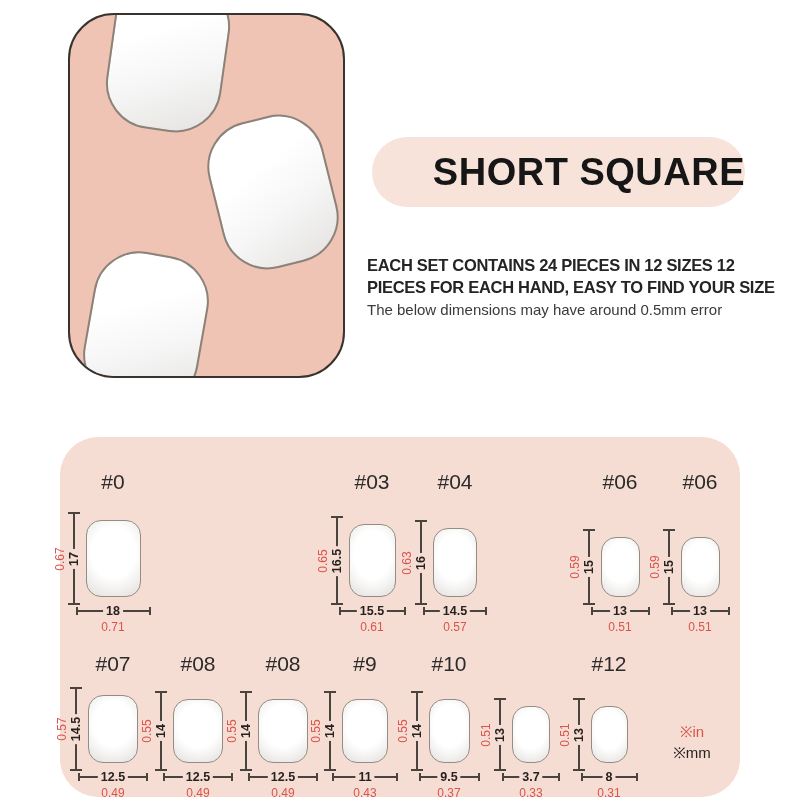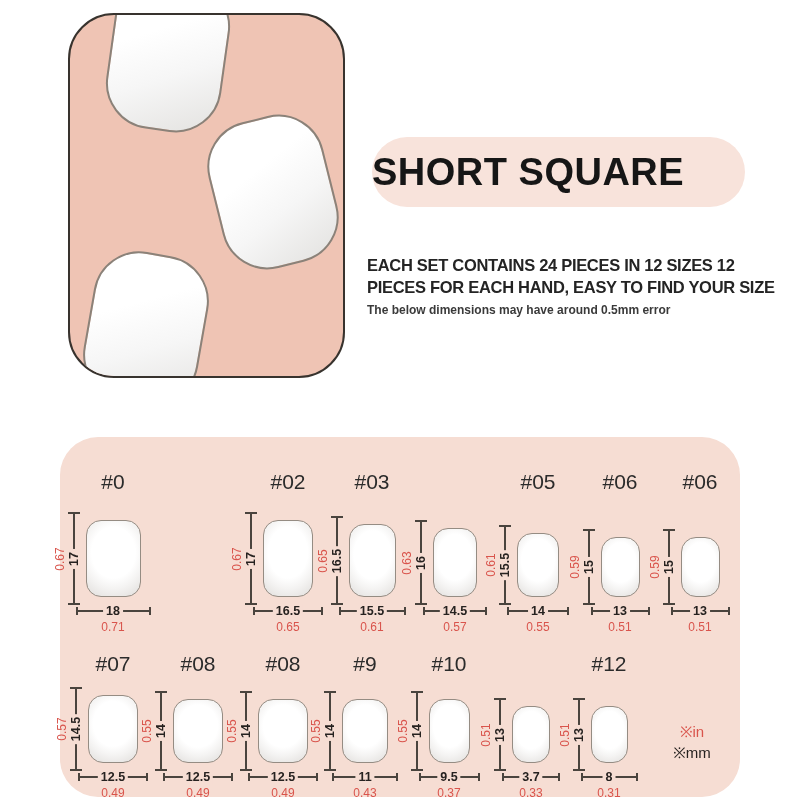--- a/index.html
+++ b/index.html
@@ -20,31 +20,31 @@
     border:2px solid #8b8279; border-radius:46px;
   }
   .tile-nail.a { left:40px; top:-36px; width:116px; height:152px; transform:rotate(8deg); }
   .tile-nail.b { left:144px; top:102px; width:118px; height:150px; transform:rotate(-14deg); }
   .tile-nail.c { left:18px; top:238px; width:116px; height:150px; transform:rotate(10deg); }
 
   
   .pill {
     position:absolute; left:372px; top:137px; width:373px; height:70px;
     background:#f8e3db; border-radius:36px;
-    display:flex; align-items:center; justify-content:flex-start;
+    display:flex; align-items:center; justify-content:flex-end;
   }
   .pill h1 { margin:0; font-size:38px; font-weight:700; color:#161616; letter-spacing:0.5px; }
 
   
   .about { position:absolute; left:367px; top:254px; white-space:nowrap; }
   .about .caps {
     font-size:16.5px; font-weight:700; letter-spacing:-0.3px;
     color:#242424; line-height:22px;
   }
-  .about .note { font-size:12px; font-weight:700; color:#3a3a3a; line-height:22px; margin-top:1px; }
+  .about .note { font-size:15px; font-weight:400; color:#3a3a3a; line-height:22px; margin-top:1px; }
 
   
   .panel {
     position:absolute; left:60px; top:437px; width:680px; height:360px;
     background:#f6ddd3; border-radius:38px;
   }
   .col { position:absolute; width:120px; height:170px; }
   .col-label {
     position:absolute; top:0; left:0; width:100%; text-align:center;
     font-size:21px; color:#2b2b2b; font-weight:400;
@@ -103,58 +103,39 @@
 <div class="col" style="left: -7px; top: 33px;">
       <div class="col-label">#0</div>
       <div class="nail" style="left: 32.5px; top: 50px; width: 55px; height: 77px;"></div>
       <div class="vline" style="left: 19.5px; top: 42px; height: 93px;"></div>
       <div class="dim-num mm rot" style="left: 20.5px; top: 88.5px;">17</div>
       <div class="dim-num in rot" style="left: 6.5px; top: 88.5px;">0.67</div>
       <div class="hline" style="left: 22.5px; top: 140px; width: 75px;"></div>
       <div class="dim-num mm ctr" style="left: 60px; top: 141px;">18</div>
       <div class="dim-num in ctr" style="left: 60px; top: 157px;">0.71</div>
     </div>
-    <div class="col" style="left: 168px; top: 33px;">
-      <div class="col-label">#02</div>
-      <div class="nail" style="left: 35px; top: 50px; width: 50px; height: 77px;"></div>
-      <div class="vline" style="left: 22px; top: 42px; height: 93px;"></div>
-      <div class="dim-num mm rot" style="left: 23px; top: 88.5px;">17</div>
-      <div class="dim-num in rot" style="left: 9px; top: 88.5px;">0.67</div>
-      <div class="hline" style="left: 25px; top: 140px; width: 70px;"></div>
-      <div class="dim-num mm ctr" style="left: 60px; top: 141px;">16.5</div>
-      <div class="dim-num in ctr" style="left: 60px; top: 157px;">0.65</div>
-    </div>
     <div class="col" style="left: 252px; top: 33px;">
       <div class="col-label">#03</div>
       <div class="nail" style="left: 36.5px; top: 54px; width: 47px; height: 73px;"></div>
       <div class="vline" style="left: 23.5px; top: 46px; height: 89px;"></div>
       <div class="dim-num mm rot" style="left: 24.5px; top: 90.5px;">16.5</div>
       <div class="dim-num in rot" style="left: 10.5px; top: 90.5px;">0.65</div>
       <div class="hline" style="left: 26.5px; top: 140px; width: 67px;"></div>
       <div class="dim-num mm ctr" style="left: 60px; top: 141px;">15.5</div>
       <div class="dim-num in ctr" style="left: 60px; top: 157px;">0.61</div>
     </div>
     <div class="col" style="left: 335px; top: 33px;">
+      <div class="col-label">#04</div>
       <div class="nail" style="left: 38px; top: 58px; width: 44px; height: 69px;"></div>
       <div class="vline" style="left: 25px; top: 50px; height: 85px;"></div>
       <div class="dim-num mm rot" style="left: 26px; top: 92.5px;">16</div>
       <div class="dim-num in rot" style="left: 12px; top: 92.5px;">0.63</div>
       <div class="hline" style="left: 28px; top: 140px; width: 64px;"></div>
       <div class="dim-num mm ctr" style="left: 60px; top: 141px;">14.5</div>
       <div class="dim-num in ctr" style="left: 60px; top: 157px;">0.57</div>
-    </div>
-    <div class="col" style="left: 418px; top: 33px;">
-      <div class="col-label">#05</div>
-      <div class="nail" style="left: 39px; top: 63px; width: 42px; height: 64px;"></div>
-      <div class="vline" style="left: 26px; top: 55px; height: 80px;"></div>
-      <div class="dim-num mm rot" style="left: 27px; top: 95px;">15.5</div>
-      <div class="dim-num in rot" style="left: 13px; top: 95px;">0.61</div>
-      <div class="hline" style="left: 29px; top: 140px; width: 62px;"></div>
-      <div class="dim-num mm ctr" style="left: 60px; top: 141px;">14</div>
-      <div class="dim-num in ctr" style="left: 60px; top: 157px;">0.55</div>
     </div>
     <div class="col" style="left: 500px; top: 33px;">
       <div class="col-label">#06</div>
       <div class="nail" style="left: 40.5px; top: 67px; width: 39px; height: 60px;"></div>
       <div class="vline" style="left: 27.5px; top: 59px; height: 76px;"></div>
       <div class="dim-num mm rot" style="left: 28.5px; top: 97px;">15</div>
       <div class="dim-num in rot" style="left: 14.5px; top: 97px;">0.59</div>
       <div class="hline" style="left: 30.5px; top: 140px; width: 59px;"></div>
       <div class="dim-num mm ctr" style="left: 60px; top: 141px;">13</div>
       <div class="dim-num in ctr" style="left: 60px; top: 157px;">0.51</div>

